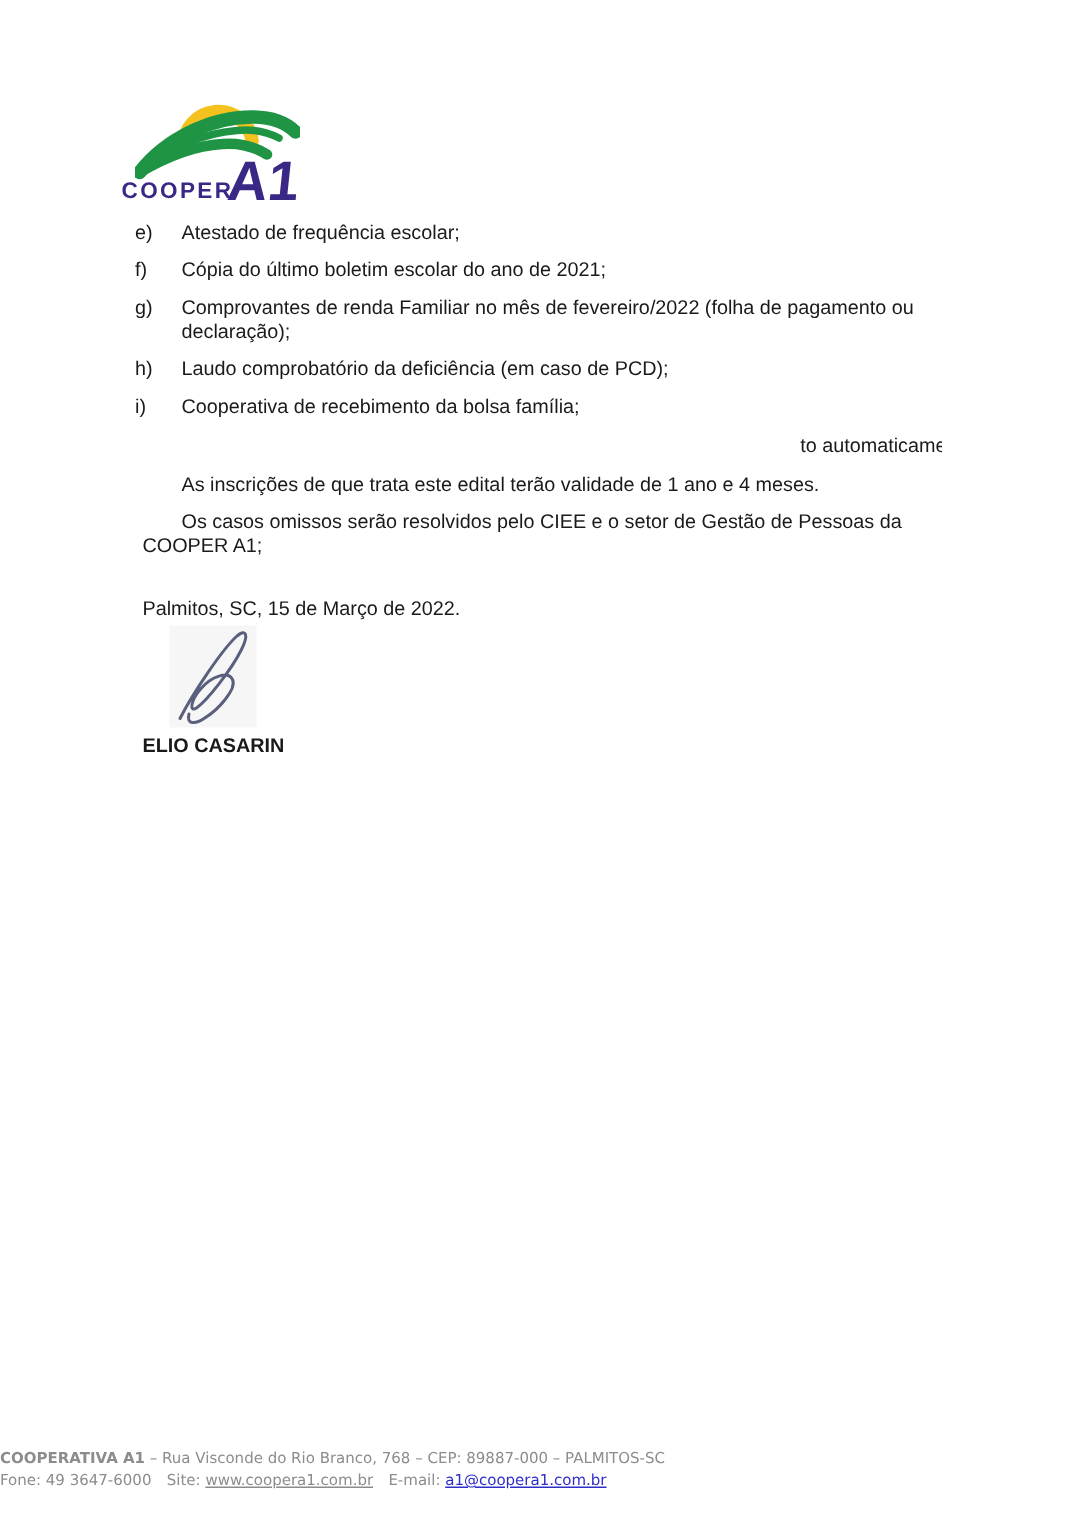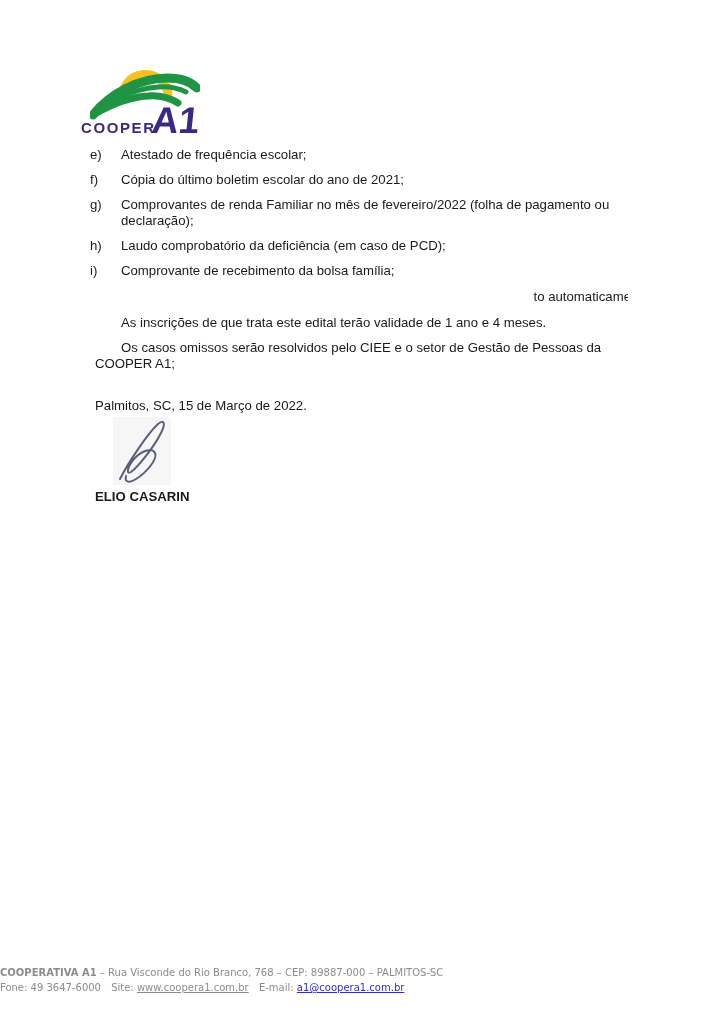--- a/index.html
+++ b/index.html
@@ -110,21 +110,21 @@
       <div class="doc-row">
         <span class="lbl">g)</span>
         <span class="txt">Comprovantes de renda Familiar no mês de fevereiro/2022 (folha de pagamento ou declaração);</span>
       </div>
       <div class="doc-row">
         <span class="lbl">h)</span>
         <span class="txt">Laudo comprobatório da deficiência (em caso de PCD);</span>
       </div>
       <div class="doc-row">
         <span class="lbl">i)</span>
-        <span class="txt">Comprovante de recebimento da bolsa família;</span>
+        <span class="txt">Cooperativa de recebimento da bolsa família;</span>
       </div>
     </div>
 
 
     <div class="para">
       <div class="line2">to automaticamente.</div>
     </div>
 
     <div class="para-ind">As inscrições de que trata este edital terão validade de 1 ano e 4 meses.</div>
     <div class="para-ind">Os casos omissos serão resolvidos pelo CIEE e o setor de Gestão de Pessoas da COOPER A1;</div>

